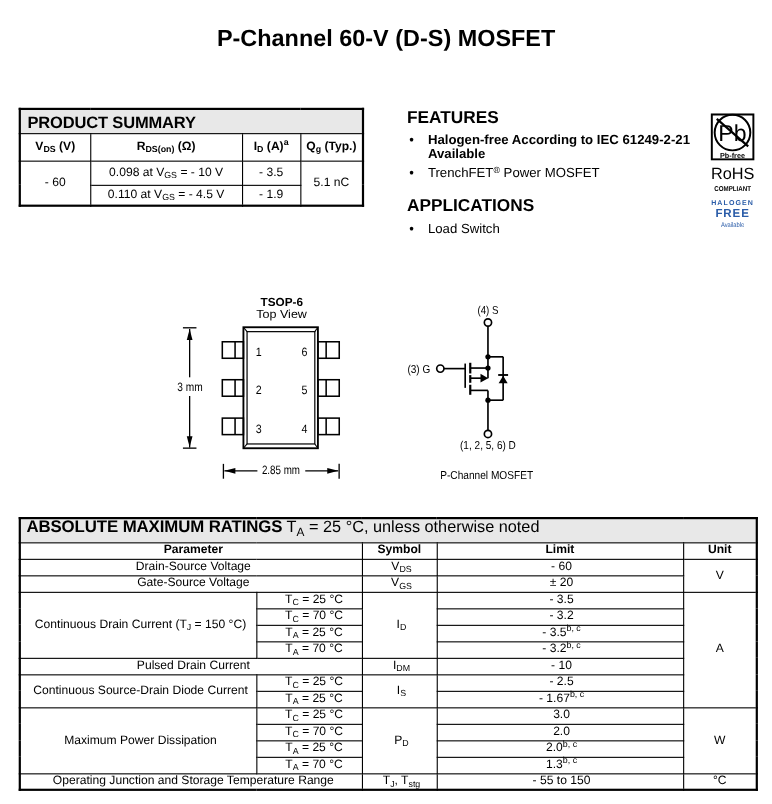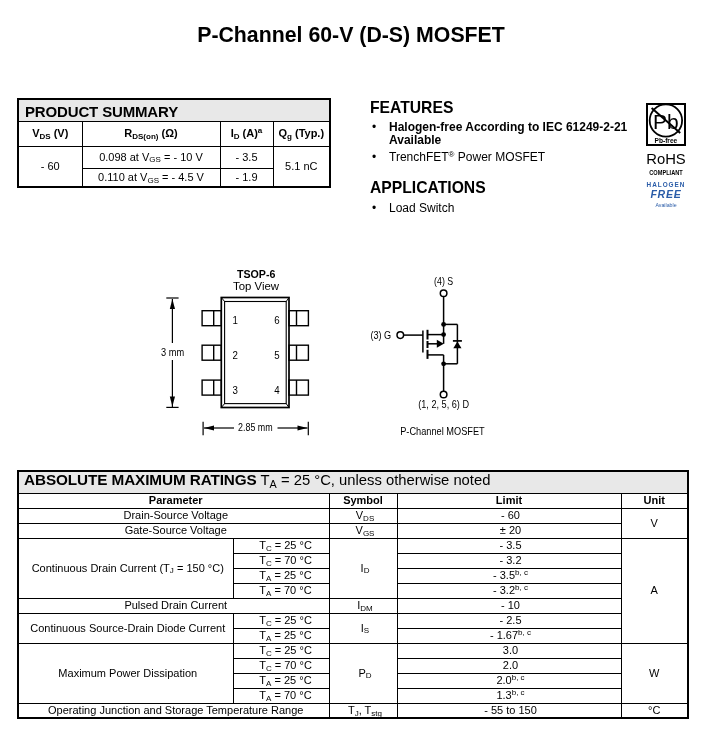--- a/index.html
+++ b/index.html
@@ -23,21 +23,21 @@
 
 #feat { left:0; top:0; width:702px; height:230px; font-size:12px; }
 #feat > div { position:absolute; }
 #feat .hd { font-size:15.7px; font-weight:bold; }
 
 
 #rohs { left:643px; top:103px; width:46px; text-align:center; }
 #rohs .r1 { font-size:14.8px; font-weight:normal; margin-top:4.5px; }
 #rohs .r2 { font-size:6.4px; font-weight:bold; margin-top:2.2px; transform:scaleX(0.88); }
 #rohs .h1 { font-size:6.4px; font-weight:bold; color:#2a5ca8; margin-top:5px; letter-spacing:1px; }
-#rohs .h2 { font-size:10.5px; font-weight:bold; font-style:italic; color:#2a5ca8; letter-spacing:0.8px; }
+#rohs .h2 { font-size:10.5px; font-weight:bold; color:#2a5ca8; letter-spacing:0.8px; }
 #rohs .h3 { font-size:6.2px; color:#2a5ca8; transform:scaleX(0.85); margin-top:1px; }
 
 
 #amr { left:17px; top:470px; width:670px; border:2px solid #000; }
 #amr td { height:15px; } #amr td.t { padding-left:9px; } #amr td.sy { padding-left:4px; } #amr td.li { padding-left:3px; }
 #amr td.p { text-align:center; padding-left:4px; }
 #amr tr.hdr td { height:22px; text-align:left; padding-left:5px; font-size:14.8px; padding-bottom:3px; }
 #amr tr.ch td { height:15px; font-weight:bold; }
 #amr tr.hdr td b { font-size:15.3px; letter-spacing:-0.1px; }
 svg text { font-family:"Liberation Sans", sans-serif; }

